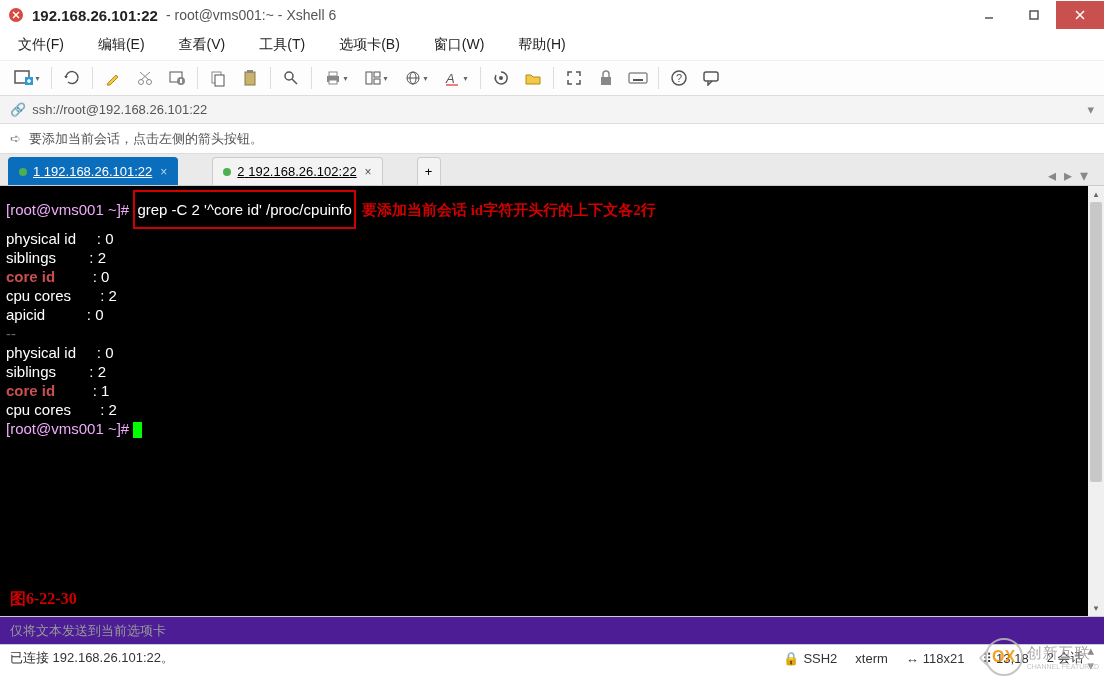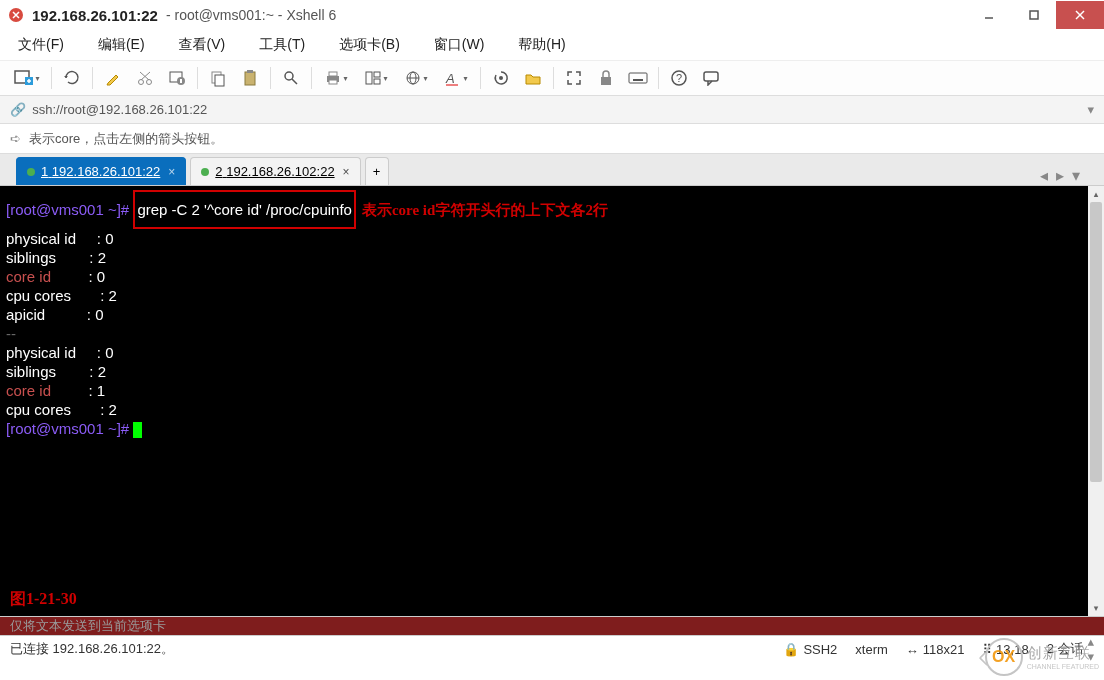--- a/index.html
+++ b/index.html
@@ -17,42 +17,42 @@
 .toolbar{height:36px;display:flex;align-items:center;padding:0 8px;gap:2px;background:#fdfdfd;border-top:1px solid #eee;border-bottom:1px solid #ddd;}
 .tbtn{width:30px;height:28px;display:flex;align-items:center;justify-content:center;color:#444;position:relative;}
 .tbtn.wdd{width:38px;}
 .tsep{width:1px;height:22px;background:#ddd;margin:0 3px;}
 .dd{font-size:8px;color:#666;margin-left:1px;}
 .addrbar{height:28px;display:flex;align-items:center;padding:0 10px;background:#f4f4f4;border-bottom:1px solid #ddd;font-size:13px;color:#555;}
 .addrbar .licon{margin-right:6px;color:#888;}
 .addrbar .ddarrow{margin-left:auto;color:#888;}
 .tipbar{height:30px;display:flex;align-items:center;padding:0 10px;background:#fff;border-bottom:1px solid #ddd;font-size:13px;color:#555;}
 .tipbar .arrow{margin-right:8px;color:#888;}
-.tabbar{height:32px;background:#eaeaea;display:flex;align-items:flex-end;padding:0 16px;border-bottom:1px solid #ccc;}
+.tabbar{height:32px;background:#eaeaea;display:flex;align-items:flex-end;padding:0 8px;border-bottom:1px solid #ccc;gap:30px;}
 .tab{height:28px;display:flex;align-items:center;padding:0 10px;font-size:13px;border-top-left-radius:4px;border-top-right-radius:4px;margin-right:4px;background:#f3f3f3;border:1px solid #ccc;border-bottom:none;position:relative;}
 .tab.active{background:#0a6ebd;color:#fff;border-color:#0a6ebd;}
 .tab .dot{width:8px;height:8px;border-radius:50%;background:#4caf50;margin-right:6px;}
 .tab .tx{text-decoration:underline;}
 .tab .close{margin-left:8px;font-size:12px;opacity:0.7;}
 .tab.add{width:24px;padding:0;justify-content:center;background:#f3f3f3;}
 .navtab{margin-left:auto;display:flex;align-items:center;gap:8px;color:#888;padding-right:8px;}
 .terminal{height:430px;background:#000;position:relative;font-family:Consolas,monospace;font-size:15px;line-height:19px;color:#fff;padding:4px 6px;overflow:hidden;}
 .terminal .line{white-space:pre;}
-.prompt{color:#8b5cf6;}
+.prompt{color:#f0abfc;}
 .cmd-box{border:2px solid #d00000;padding:8px 2px;display:inline-block;}
 .annot{color:#d00000;font-weight:bold;margin-left:6px;font-family:"Microsoft YaHei";}
-.red{color:#c8504f;}
+.red{color:#c8504f;font-weight:bold;}
 .sep{color:#666;}
 .cursor{display:inline-block;width:9px;height:16px;background:#00ff00;vertical-align:middle;}
 .fignum{position:absolute;left:10px;bottom:8px;color:#d00000;font-weight:bold;font-size:16px;font-family:"Microsoft YaHei";}
 .scroll{position:absolute;right:0;top:0;width:16px;height:100%;background:#f0f0f0;}
 .scroll .up,.scroll .dn{height:16px;background:#f0f0f0;display:flex;align-items:center;justify-content:center;font-size:9px;color:#666;}
 .scroll .dn{position:absolute;bottom:0;width:100%;}
 .scroll .thumb{position:absolute;top:16px;left:2px;width:12px;height:280px;background:#c8c8c8;border-radius:2px;}
-.sendbar{height:20px;background:#7f1d1d;border-top:1px solid #ccc;border-bottom:1px solid #ccc;display:flex;align-items:center;padding:8px 10px;font-size:13px;color:#999;}
+.sendbar{height:29px;background:#4c1d95;border-top:1px solid #ccc;border-bottom:1px solid #ccc;display:flex;align-items:center;padding:8px 10px;font-size:13px;color:#999;}
 .status{height:26px;display:flex;align-items:center;padding:0 10px;font-size:13px;color:#333;background:#fff;}
 .status .seg{margin-left:18px;display:flex;align-items:center;gap:4px;}
 .status .fill{flex:1;}
 .watermark{position:absolute;right:5px;bottom:4px;display:flex;align-items:center;gap:4px;opacity:0.85;}
 .watermark .ring{width:38px;height:38px;border:2px solid #bbb;border-radius:50%;display:flex;align-items:center;justify-content:center;color:#f29200;font-weight:bold;font-size:16px;font-family:Liberation Sans, sans-serif;position:relative;}
 .watermark .ring::before{content:"";position:absolute;left:-6px;top:12px;width:10px;height:10px;border:2px solid #bbb;border-right:none;border-bottom:none;transform:rotate(-45deg);border-radius:2px;}
 .watermark .txt{font-size:15px;color:#999;letter-spacing:1px;}
 .watermark .sub{font-size:7px;color:#bbb;letter-spacing:0;}
 svg{display:block;}
 </style>
@@ -239,21 +239,21 @@
 </div>
 
 <div class="addrbar">
   <span class="licon">🔗</span>
   <span>ssh://root@192.168.26.101:22</span>
   <span class="ddarrow">▾</span>
 </div>
 
 <div class="tipbar">
   <span class="arrow">➪</span>
-  <span>表示core，点击左侧的箭头按钮。</span>
+  <span>要添加当前会话，点击左侧的箭头按钮。</span>
 </div>
 
 <div class="tabbar">
   <div class="tab active">
     <span class="dot"></span>
     <span class="tx"><span>1</span> <span>192.168.26.101:22</span></span>
     <span class="close">×</span>
   </div>
   <div class="tab">
     <span class="dot"></span>
@@ -262,37 +262,37 @@
   </div>
   <div class="tab add">+</div>
   <div class="navtab">
     <span>◂</span>
     <span>▸</span>
     <span>▾</span>
   </div>
 </div>
 
 <div class="terminal">
-  <div class="line"><span class="prompt">[root@vms001 ~]#</span> <span class="cmd-box">grep -C 2 '^core id' /proc/cpuinfo</span><span class="annot">表示core id字符开头行的上下文各2行</span></div>
+  <div class="line"><span class="prompt">[root@vms001 ~]#</span> <span class="cmd-box">grep -C 2 '^core id' /proc/cpuinfo</span><span class="annot">要添加当前会话 id字符开头行的上下文各2行</span></div>
   <div id="rows1">
       <div class="line">physical id     : 0</div>
       <div class="line">siblings        : 2</div>
       <div class="line"><span class="red">core id         </span>: 0</div>
       <div class="line">cpu cores       : 2</div>
       <div class="line">apicid          : 0</div>
     </div>
   <div class="line sep">--</div>
   <div id="rows2">
       <div class="line">physical id     : 0</div>
       <div class="line">siblings        : 2</div>
       <div class="line"><span class="red">core id         </span>: 1</div>
       <div class="line">cpu cores       : 2</div>
     </div>
   <div class="line"><span class="prompt">[root@vms001 ~]#</span> <span class="cursor"></span></div>
-  <div class="fignum">图1-21-30</div>
+  <div class="fignum">图6-22-30</div>
   <div class="scroll">
     <div class="up">▴</div>
     <div class="thumb"></div>
     <div class="dn">▾</div>
   </div>
 </div>
 
 <div class="sendbar">
   <span>仅将文本发送到当前选项卡</span>
 </div>

